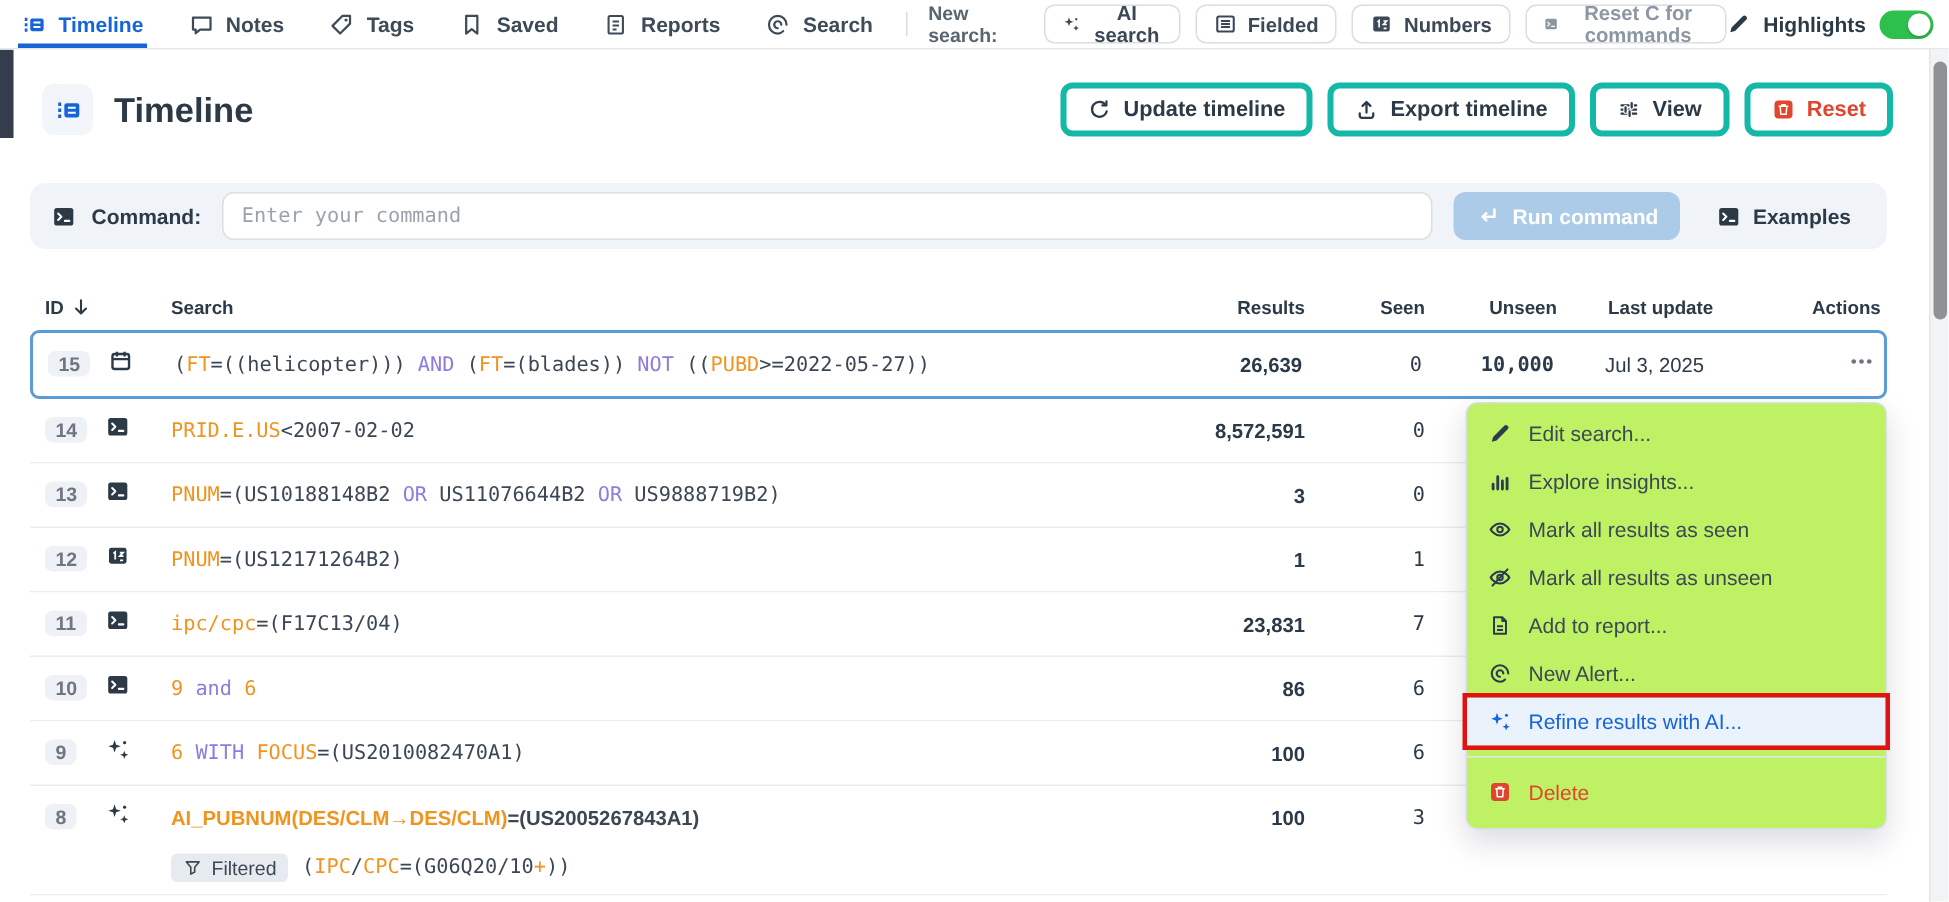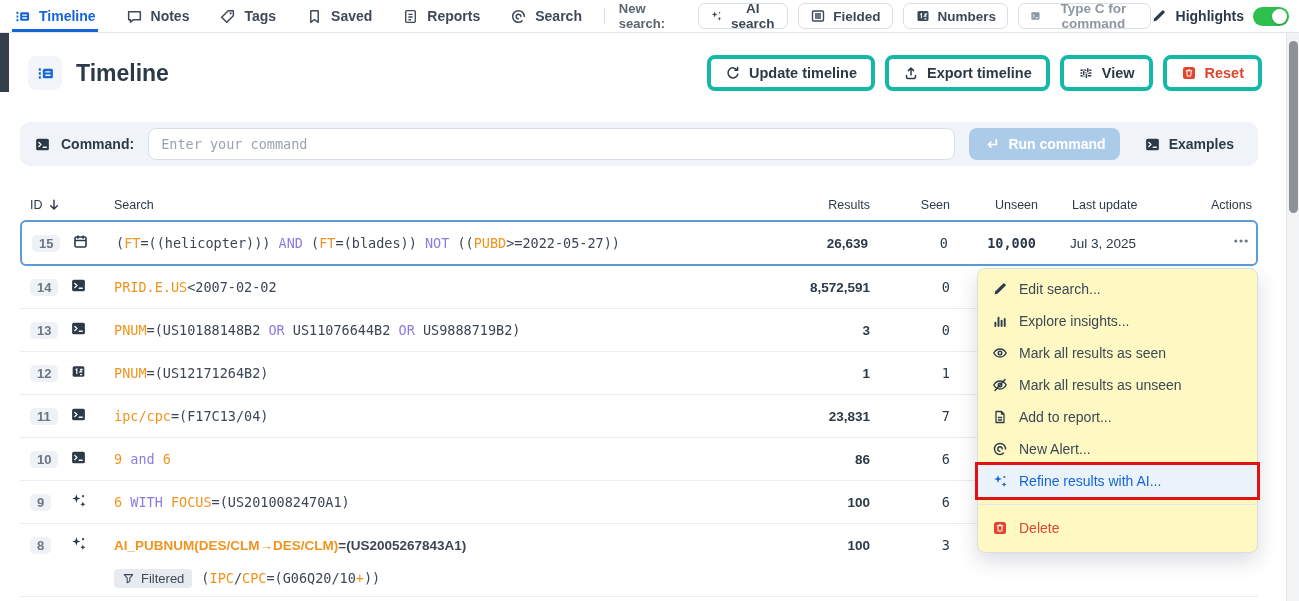--- a/index.html
+++ b/index.html
@@ -69,21 +69,21 @@
   .run-btn { display:flex; align-items:center; gap:8px; height:32px; padding:0 14px;
     margin-left:4px; border:none; border-radius:8px; background:#abcbe9; color:#fff;
     font-size:14px; font-weight:700; cursor:default; }
   .examples-btn { display:flex; align-items:center; gap:8px; font-size:14px;
     font-weight:700; color:#2c3947; margin:0 10px 0 14px; cursor:pointer; background:none; border:none; }
 
   
   .grid-cols { display:grid; grid-template-columns:50px 44px 1fr 110px 80px 88px 170px 50px;
     align-items:center; }
   .table-header { position:absolute; left:20px; top:192px; width:1238px; height:26px;
-    font-size:12.5px; font-weight:400; color:#2c3947; }
+    font-size:12.5px; font-weight:700; color:#2c3947; }
   .th-id { display:flex; align-items:center; gap:4px; padding-left:10px; }
   .th-id .ic { width:14px; height:14px; display:inline-flex; cursor:pointer; }
   .th-right { text-align:right; }
   .th-date { padding-left:34px; }
   .th-actions { text-align:right; padding-right:6px; }
 
   .rows { position:absolute; left:20px; top:220px; width:1238px; }
   .row { grid-template-rows:42px; border-bottom:1px solid #e8edf3; background:#fff; }
   .row.selected { border:2px solid #5b9bd8; border-radius:6px; }
   .row.tall { grid-template-rows:42px 24px; padding-bottom:6px; }
@@ -104,21 +104,21 @@
   .cell-date { grid-row:1; grid-column:7; padding-left:34px; font-size:13.5px; }
   .cell-actions { grid-row:1; grid-column:8; text-align:right; padding-right:6px; color:#6d7682; }
   .cell-actions .ic { width:18px; height:18px; display:inline-flex; cursor:pointer; }
   .cell-filtered { grid-row:2; grid-column:3; display:flex; align-items:center; gap:9px; }
   .filter-badge { display:inline-flex; align-items:center; gap:6px; background:#e7ebf0;
     border-radius:4px; padding:2px 8px; font-size:13px; color:#3c4856; font-weight:400; }
   .filter-badge .ic { width:13px; height:13px; display:inline-flex; }
   .filtered-query { font-family:"DejaVu Sans Mono", monospace; font-size:13.5px; white-space:pre; }
 
   
-  .context-menu { position:absolute; left:977px; top:268px; width:281px; background:#fef9c3;
+  .context-menu { position:absolute; left:977px; top:268px; width:281px; background:#bef264;
     border:1px solid #d9dee5; border-radius:8px; padding:4px 0 8px 0; z-index:15;
     box-shadow:0 8px 20px rgba(30,40,60,.16); }
   .menu-item { height:32px; display:flex; align-items:center; gap:11px; padding:0 14px;
     font-size:14px; color:#3c4856; cursor:pointer; }
   .menu-item .ic { width:16px; height:16px; display:inline-flex; color:#2e3a4e; flex:none; }
   .menu-item.highlighted { background:#eaf2fc; color:#1565d8; outline:3px solid #e01212; }
   .menu-item.highlighted .ic { color:#1565d8; }
   .menu-item.danger { color:#e0452e; }
   .menu-item.danger .ic { color:#e0452e; }
   .menu-divider { border-top:1px solid #e3e8ee; margin:7px 0; }
@@ -215,21 +215,21 @@
         </span>
         <span>Numbers</span>
       </button>
       <button class="nav-btn muted">
         <span class="ic">
           <svg viewBox="0 0 16 16">
             <rect x="2" y="2.5" width="12" height="11" rx="1.6" fill="currentColor"></rect>
             <path d="M4.5 6l2 2-2 2M8.7 10.6h2.8" stroke="#fff" stroke-width="1.3" fill="none" stroke-linecap="round" stroke-linejoin="round"></path>
           </svg>
         </span>
-        <span>Type C for command</span>
+        <span>Reset C for commands</span>
       </button>
     </div>
   <div class="highlights-group">
     <span class="ic" id="highlights-icon">
         <svg viewBox="0 0 16 16" fill="currentColor">
           <path d="M2.5 13.5l.9-3.2 7.6-7.6a1.3 1.3 0 0 1 1.8 0l.5.5a1.3 1.3 0 0 1 0 1.8l-7.6 7.6z"></path>
         </svg>
       </span>
     <span class="highlights-label">Highlights</span>
     <div class="toggle">

